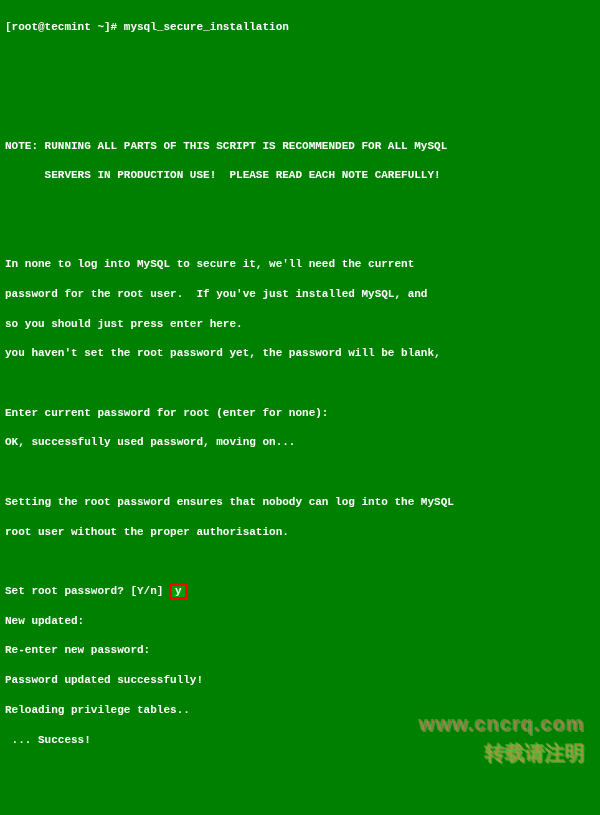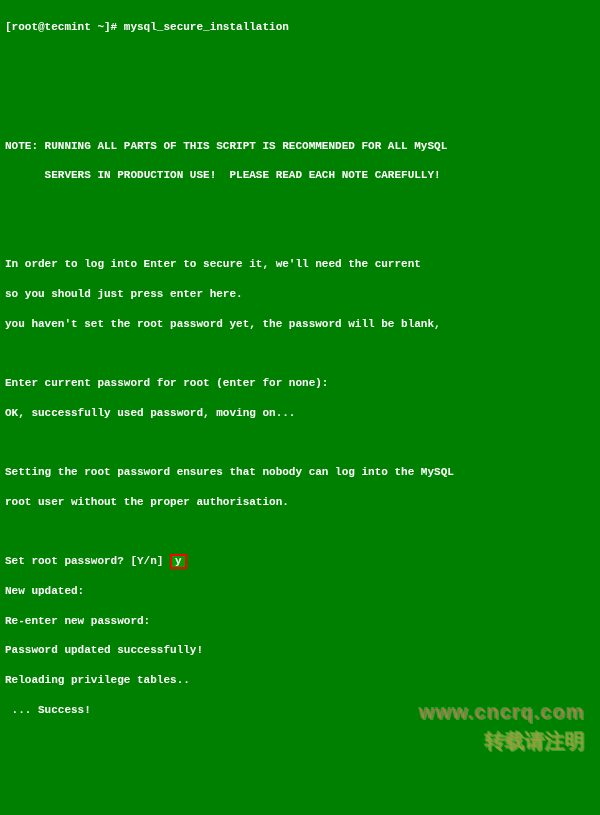--- a/index.html
+++ b/index.html
@@ -27,21 +27,21 @@
     .highlight-y {
       background: #00a000;
       color: #ffffff;
       border: 2px solid #ff0000;
       padding: 0 3px;
       display: inline-block;
       line-height: 1;
     }
     .watermark {
       position: absolute;
-      bottom: 60px;
+      bottom: 48px;
       right: 15px;
       font-size: 20px;
       font-family: Arial, sans-serif;
       font-weight: bold;
       pointer-events: none;
     }
     .watermark-url {
       color: rgba(255, 80, 80, 0.45);
       text-shadow: 1px 1px 0 rgba(100,200,100,0.5), -1px -1px 0 rgba(100,200,100,0.5);
       letter-spacing: 1px;
@@ -62,21 +62,22 @@
 
 <div class="terminal">
 <span class="line">[root@tecmint ~]# mysql_secure_installation</span>
 <span class="line"> </span>
 <span class="line"> </span>
 <span class="line"> </span>
 <span class="line">NOTE: RUNNING ALL PARTS OF THIS SCRIPT IS RECOMMENDED FOR ALL MySQL</span>
 <span class="line">      SERVERS IN PRODUCTION USE!  PLEASE READ EACH NOTE CAREFULLY!</span>
 <span class="line"> </span>
 <span class="line"> </span>
-<span class="line">In order to log into Enter to secure it, we'll need the current</span>
+<span class="line">In none to log into MySQL to secure it, we'll need the current</span>
+<span class="line">password for the root user.  If you've just installed MySQL, and</span>
 <span class="line">so you should just press enter here.</span>
 <span class="line">you haven't set the root password yet, the password will be blank,</span>
 <span class="line"> </span>
 <span class="line">Enter current password for root (enter for none):</span>
 <span class="line">OK, successfully used password, moving on...</span>
 <span class="line"> </span>
 <span class="line">Setting the root password ensures that nobody can log into the MySQL</span>
 <span class="line">root user without the proper authorisation.</span>
 <span class="line"> </span>
 <span class="line"><span>Set root password? [Y/n] </span><span class="highlight-y">y</span></span>

